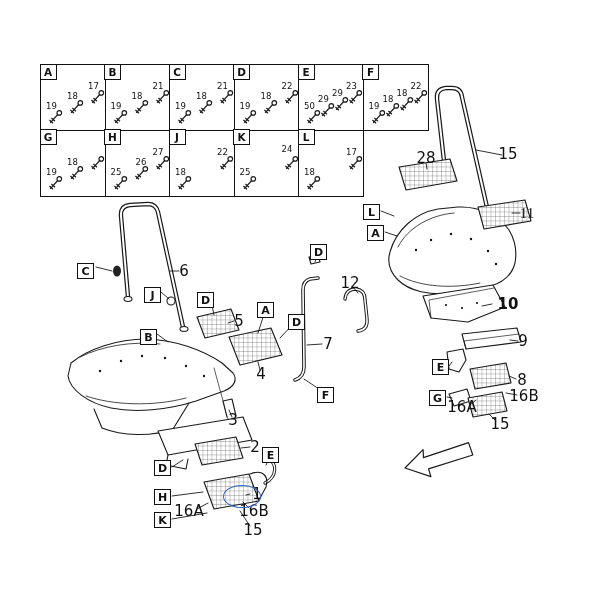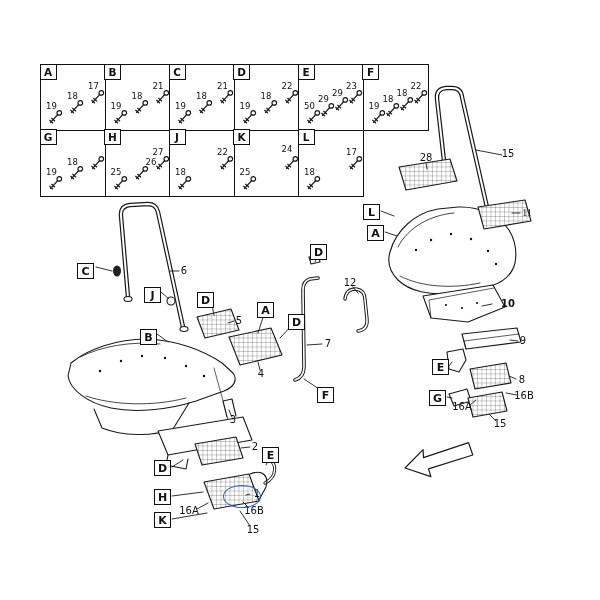--- a/index.html
+++ b/index.html
@@ -18,21 +18,21 @@
                 border:1.5px solid #111; background:#fff; font-weight:bold; font-size:10.5px;
                 display:flex; align-items:center; justify-content:center; }
   .part-num { position:absolute; font-size:8.5px; line-height:1; }
   .fastener { position:absolute; width:17px; height:17px; }
 
   
   .labels-layer { position:absolute; inset:0; }
   .callout { position:absolute; width:17px; height:16px; border:1.6px solid #111; background:#fff;
              font-weight:bold; font-size:11px; display:flex; align-items:center; justify-content:center;
              z-index:5; }
-  .pnum { position:absolute; font-size:10px; line-height:1; transform:translate(-50%,-50%); z-index:4; }
+  .pnum { position:absolute; font-size:15px; line-height:1; transform:translate(-50%,-50%); z-index:4; }
   .highlight-ellipse { position:absolute; border:1.7px solid #2e64c8; border-radius:50%; z-index:6; }
 
   
   .footer { position:absolute; left:506px; top:478px; width:76px; text-align:center; }
   .brand { font-size:5.5px; line-height:1.4; color:#333; }
   .doc-number { font-size:8.5px; margin-top:4px; letter-spacing:0.4px; color:#111; }
 </style>
 </head>
 <body>
 
@@ -427,21 +427,21 @@
           <div class="letter-box">H</div>
           <span class="part-num" style="left: 5px; top: 37px;">25</span>
           <span class="fastener" style="left: 6px; top: 44px;"><svg width="17" height="17" viewBox="0 0 17 17">
               <g stroke="#1a1a1a" stroke-width="1.2" fill="none">
                 <line x1="3.2" y1="13.8" x2="11.2" y2="5"></line>
                 <line x1="2.4" y1="11" x2="6" y2="14.2"></line>
                 <line x1="4.4" y1="9" x2="8" y2="12.2"></line>
                 <circle cx="12.3" cy="3.9" r="2.3" fill="#fff"></circle>
               </g>
             </svg></span>
-          <span class="part-num" style="left: 40px; top: 27px;">26</span>
+          <span class="part-num" style="left: 30px; top: 27px;">26</span>
           <span class="fastener" style="left: 27px; top: 34px;"><svg width="17" height="17" viewBox="0 0 17 17">
               <g stroke="#1a1a1a" stroke-width="1.2" fill="none">
                 <line x1="3.2" y1="13.8" x2="11.2" y2="5"></line>
                 <line x1="2.4" y1="11" x2="6" y2="14.2"></line>
                 <line x1="4.4" y1="9" x2="8" y2="12.2"></line>
                 <circle cx="12.3" cy="3.9" r="2.3" fill="#fff"></circle>
               </g>
             </svg></span>
           <span class="part-num" style="left: 47px; top: 17px;">27</span>
           <span class="fastener" style="left: 48px; top: 24px;"><svg width="17" height="17" viewBox="0 0 17 17">

